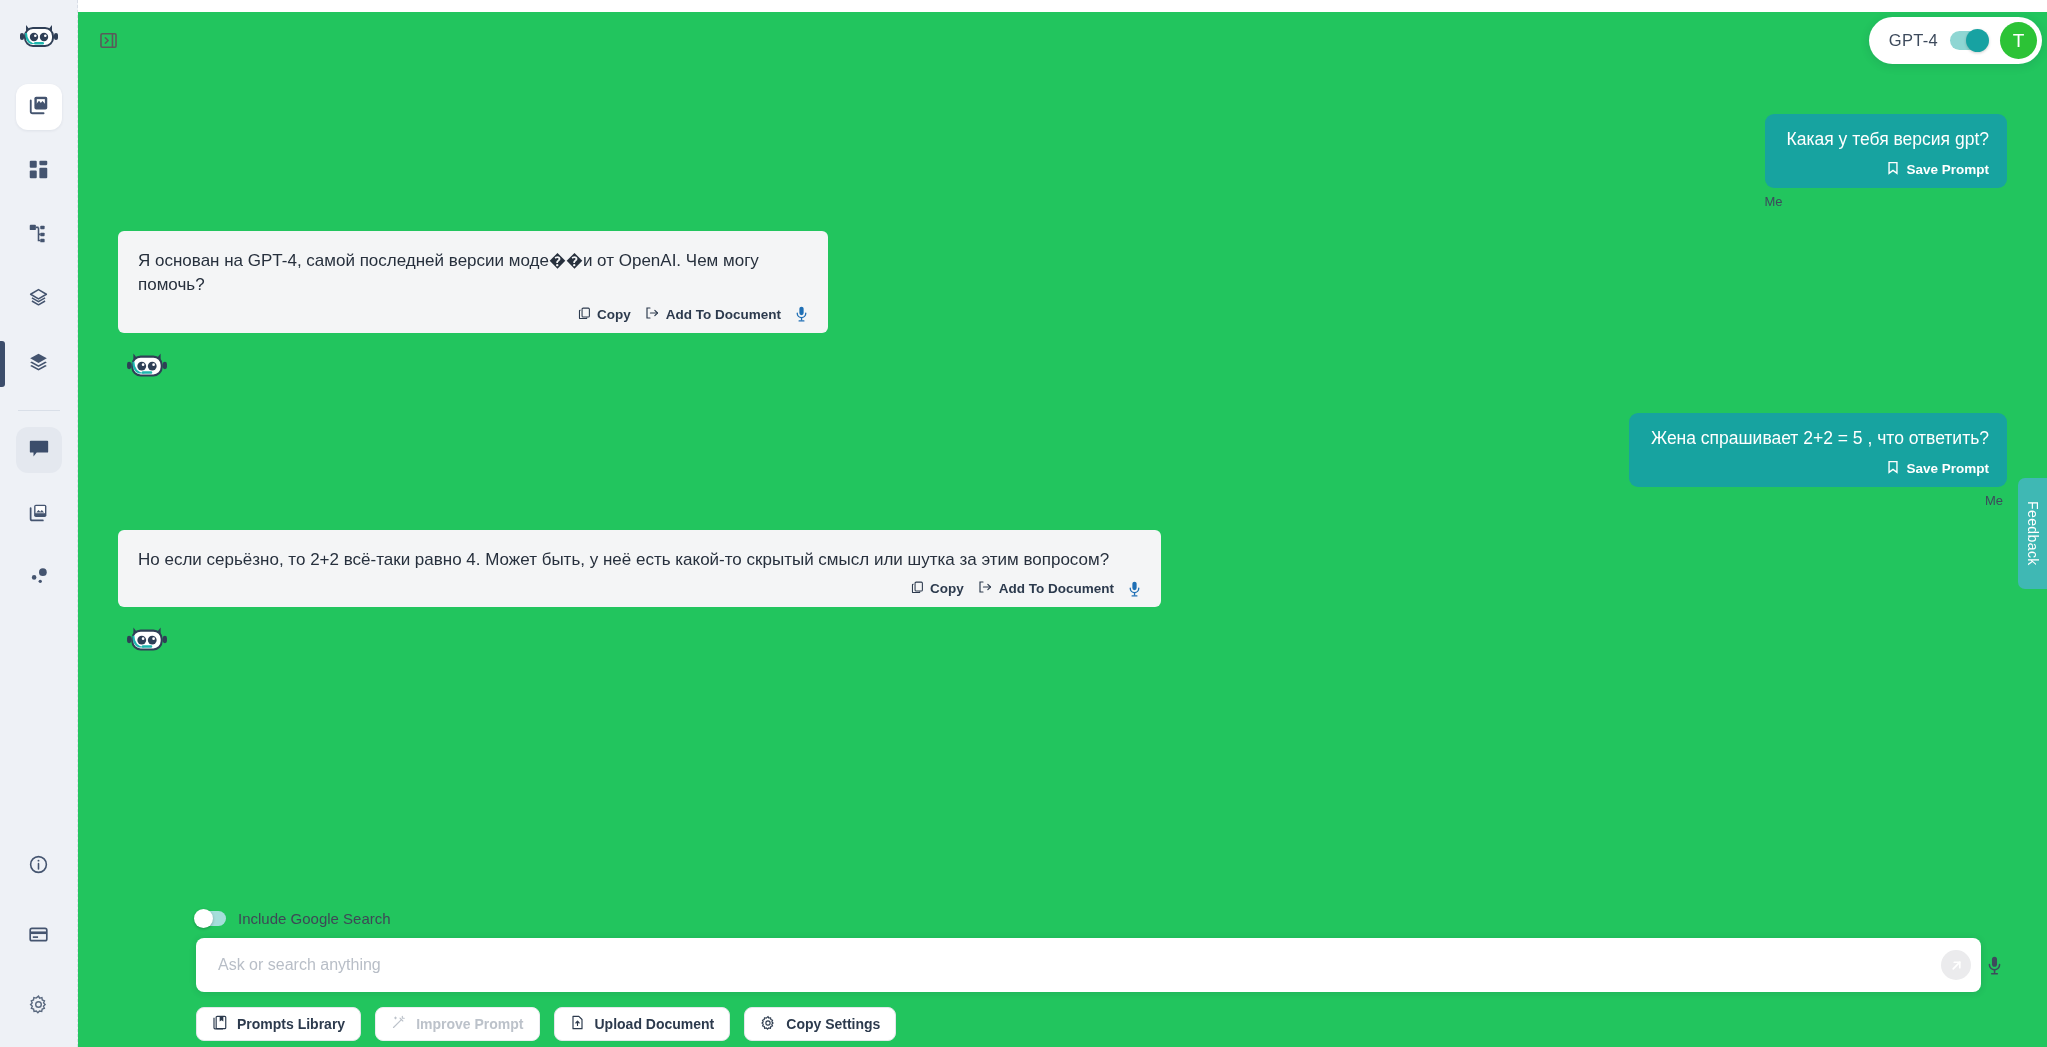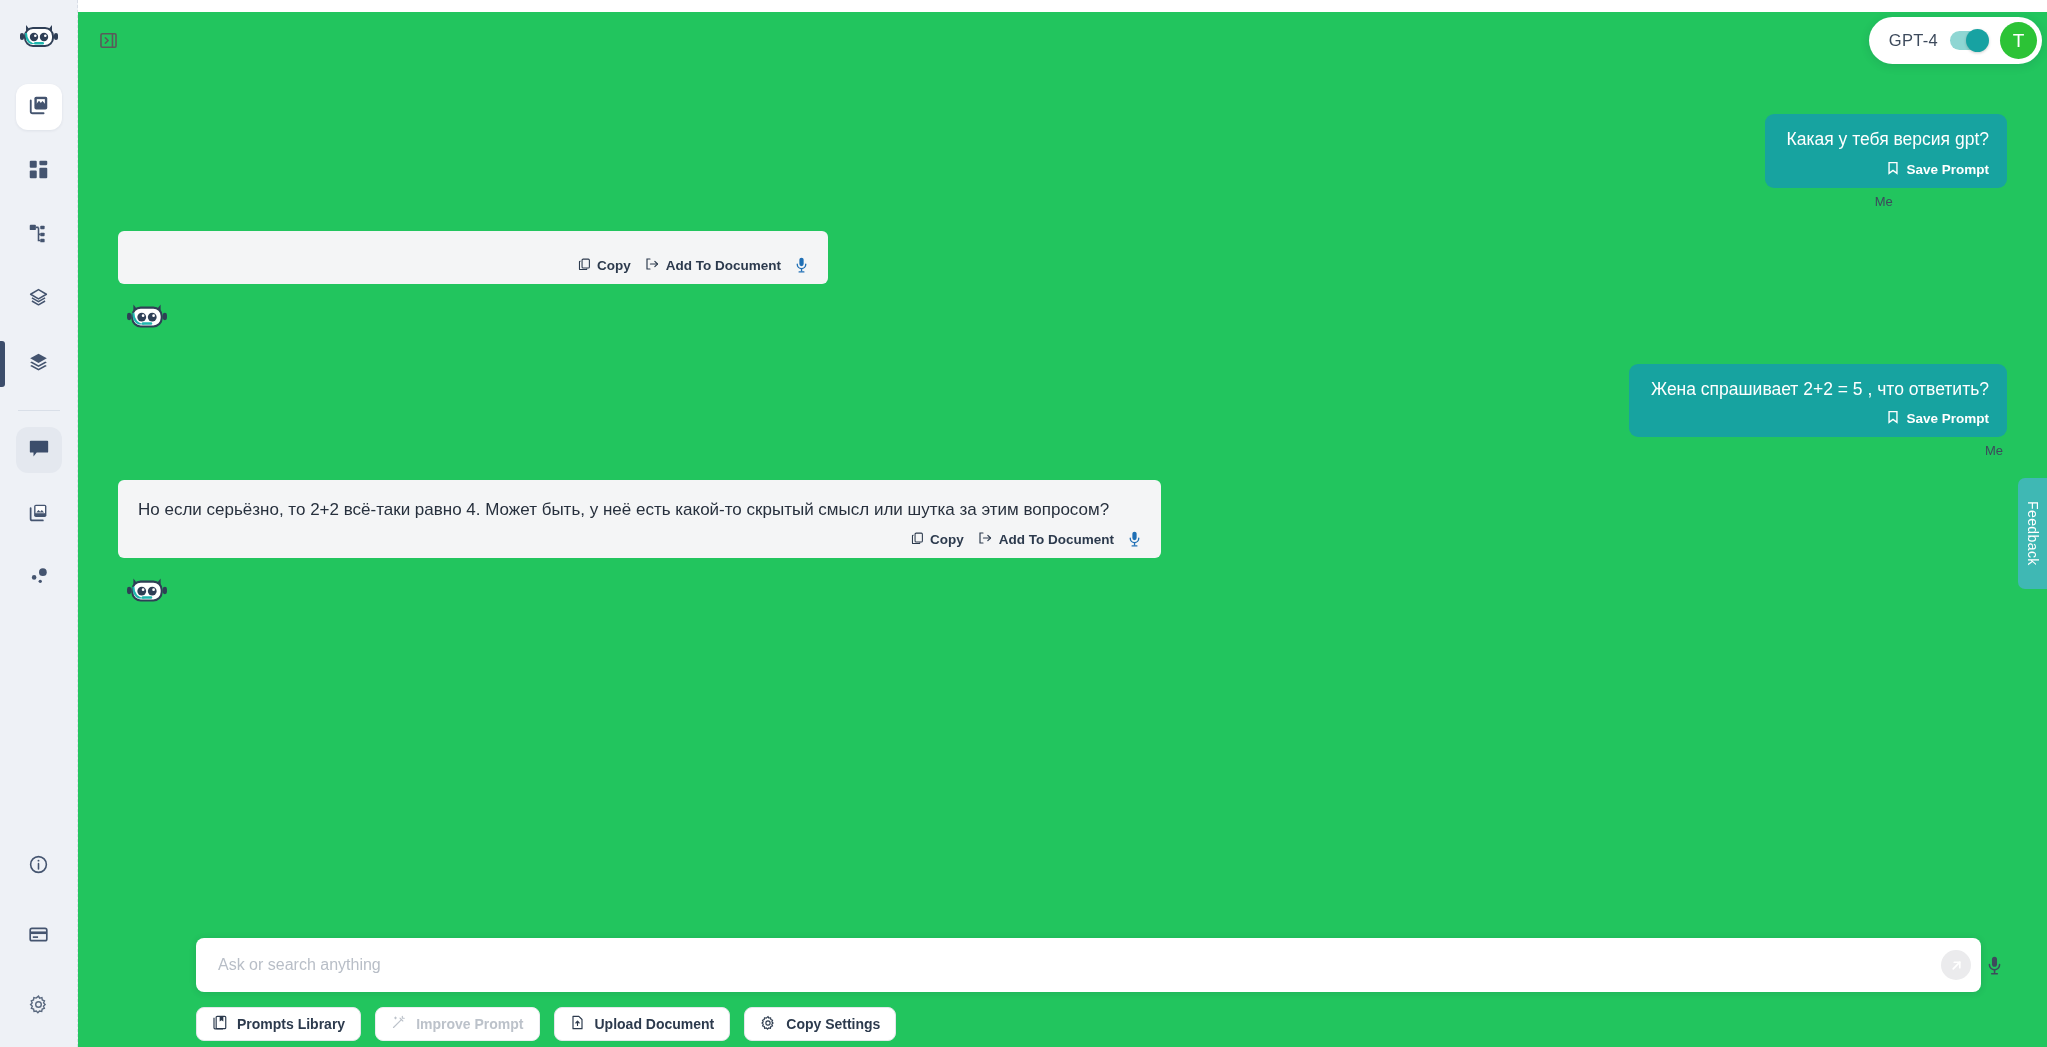--- a/index.html
+++ b/index.html
@@ -321,39 +321,40 @@
         <div class="toggle">
           <div class="knob"></div>
         </div>
         <div class="avatar">T</div>
       </div>
     </div>
 
     <div class="chat">
 
       <div class="row user" style="margin-top:44px;">
-        <div style="display:flex;flex-direction:column;align-items:center;">
+        <div style="display:flex;flex-direction:column;align-items:flex-start;">
           <div class="bubble-user">
             <div class="utext">Какая у тебя версия gpt?</div>
             <div class="save-prompt">
               <span>
                 <svg width="12" height="14" viewBox="0 0 14 16" fill="none" stroke="#ffffff" stroke-width="1.6">
                   <path d="M2.4 1.8 h9.2 v12.4 l-4.6-3.4 -4.6 3.4 z"></path>
                 </svg>
               </span>
               <span>Save Prompt</span>
             </div>
           </div>
           <div class="me-label">Me</div>
         </div>
       </div>
 
       <div class="row bot" style="margin-top:22px;">
         <div style="display:flex;flex-direction:column;align-items:flex-start;">
           <div class="bubble-bot" style="width:710px;">
+            <p>Я основан на GPT-4, самой последней версии моде��и от OpenAI. Чем могу помочь?</p>
             <div class="bot-actions">
               <div class="act">
                 <span>
                   <svg width="13" height="14" viewBox="0 0 16 16" fill="none" stroke="#2c3a4d" stroke-width="1.3">
                     <rect x="5" y="2" width="9" height="11" rx="1.3"></rect>
                     <path d="M3.2 4.5 H2.6 a.8 .8 0 0 0 -.8 .8 V14 a.8 .8 0 0 0 .8 .8 H10 a.8 .8 0 0 0 .8 -.8 v-.6"></path>
                   </svg>
                 </span>
                 <span>Copy</span>
               </div>
@@ -460,20 +461,26 @@
               <circle cx="26.3" cy="14.7" r="1.3" fill="#ffffff"></circle>
               <rect x="15" y="21" width="10" height="2.4" rx="1.2" fill="#1fb6ae"></rect>
             </svg>
           </div>
         </div>
       </div>
 
     </div>
 
     <div class="composer">
+      <div class="google-row">
+        <div class="toggle-off">
+          <div class="knob"></div>
+        </div>
+        <span class="google-label">Include Google Search</span>
+      </div>
 
       <div class="input-row">
         <div class="input-wrap">
           <input type="text" value="" placeholder="Ask or search anything" style="">
           <div class="send-btn">
             <svg width="15" height="15" viewBox="0 0 16 16" fill="none" stroke="#ffffff" stroke-width="1.8" stroke-linecap="round" stroke-linejoin="round">
               <path d="M4.5 11.5 L11.5 4.5"></path>
               <path d="M5.6 4.5 H11.5 V10.4"></path>
             </svg>
           </div>

